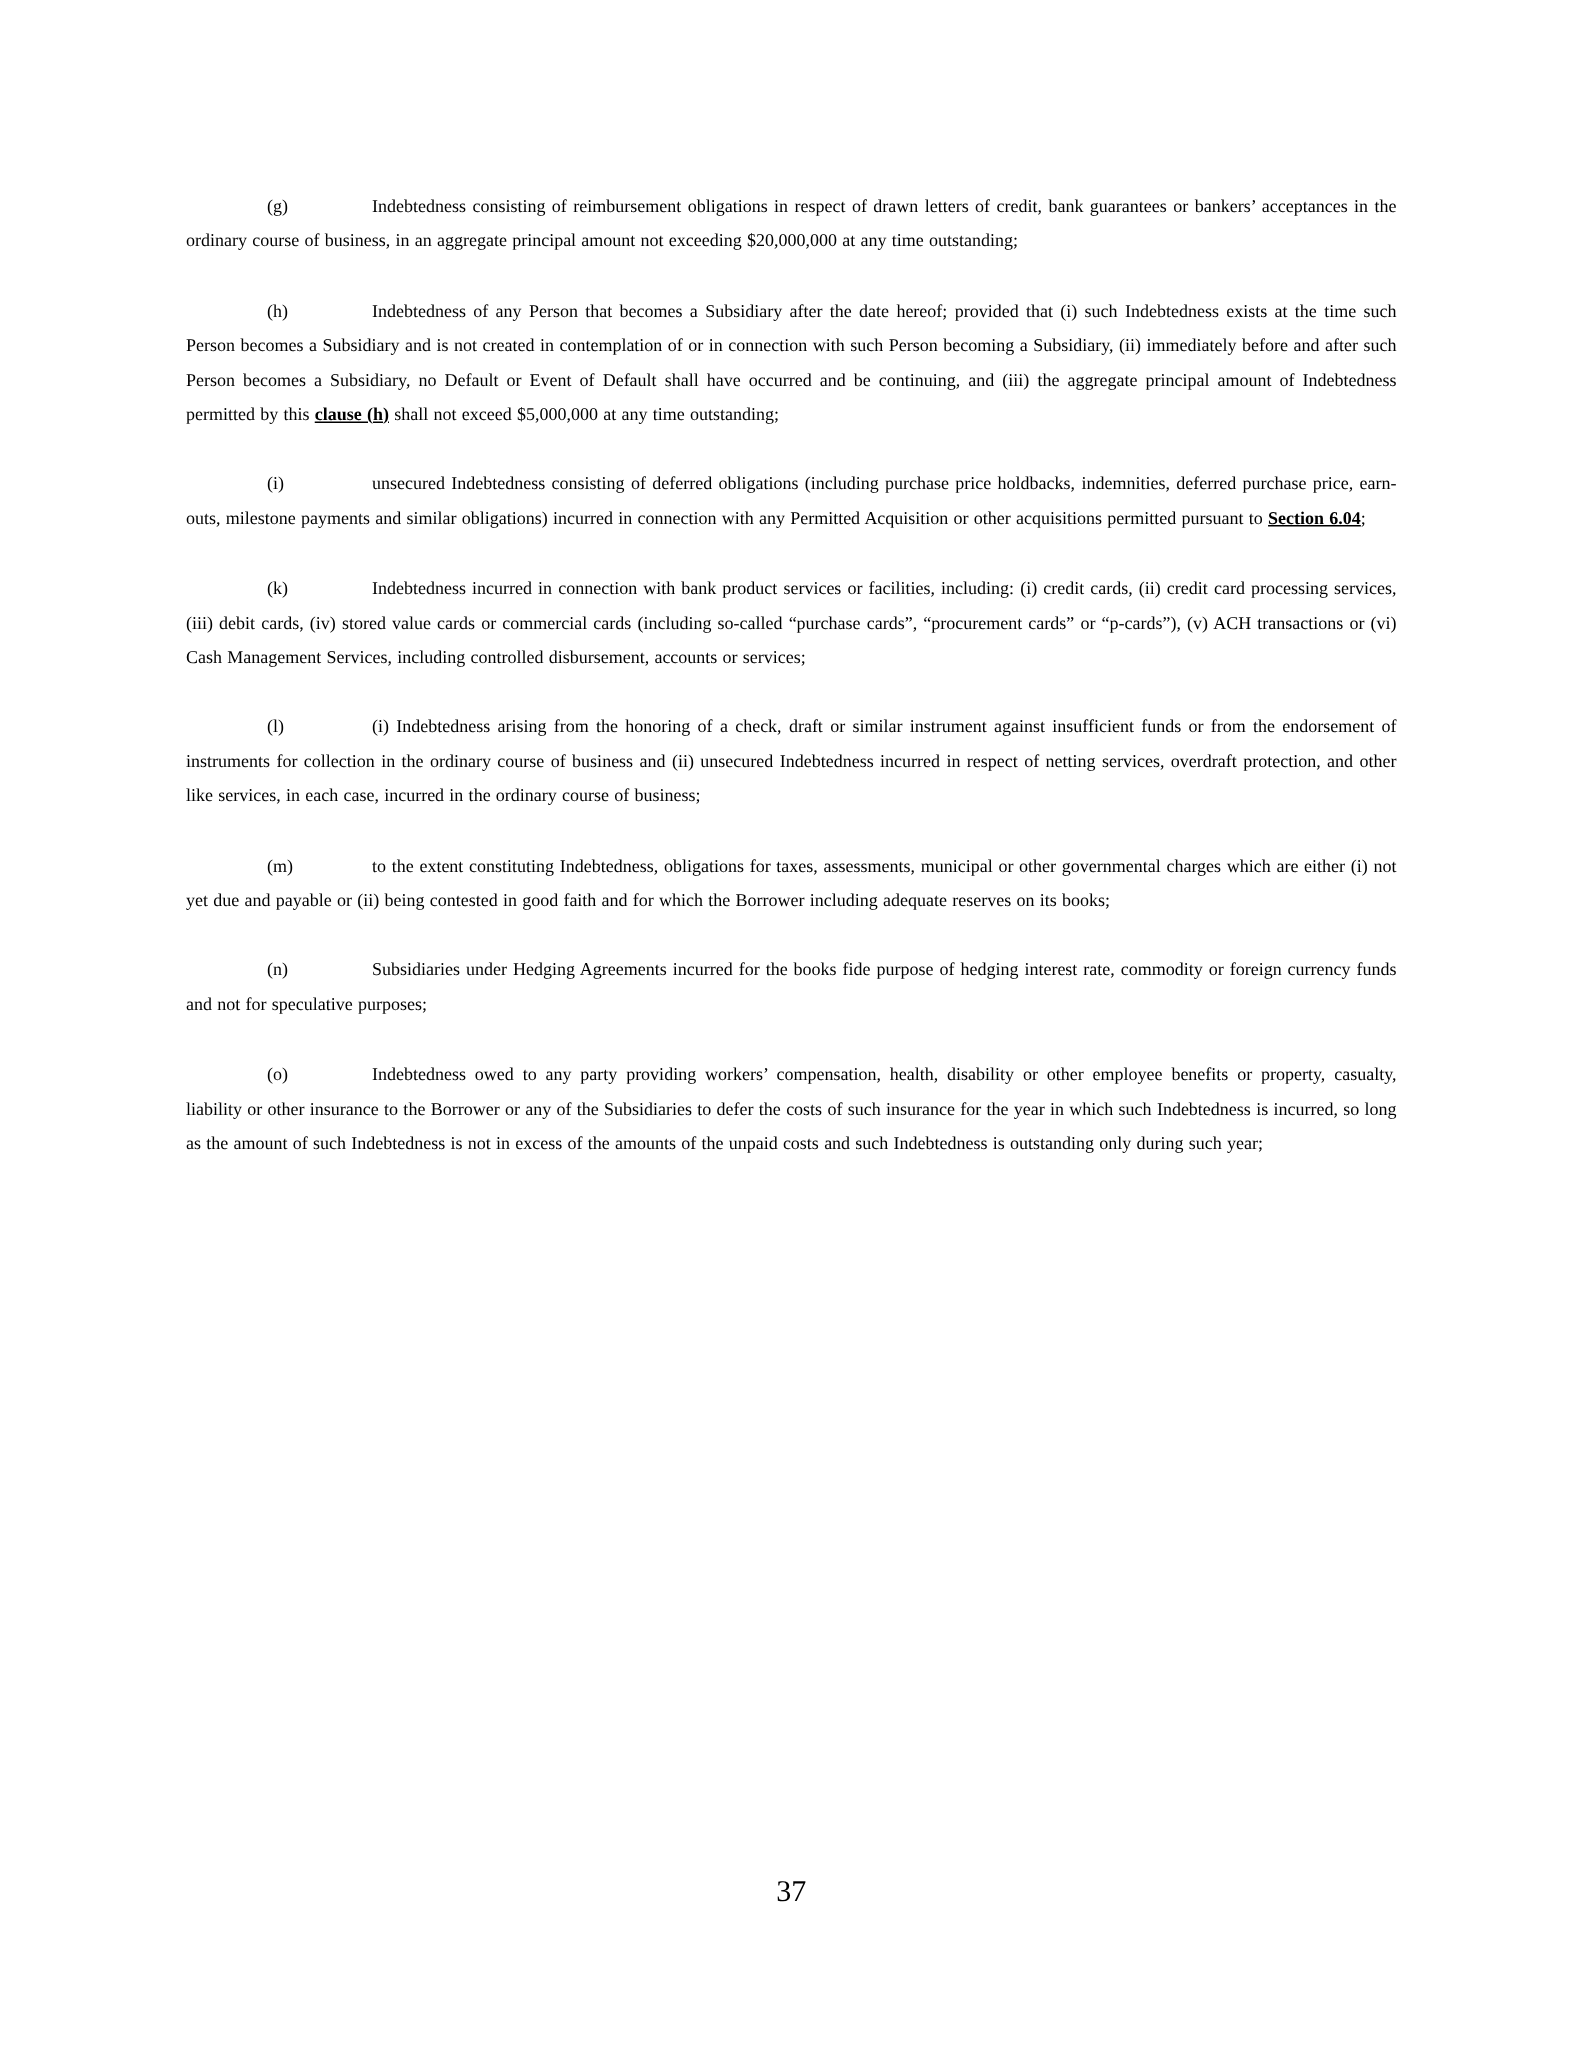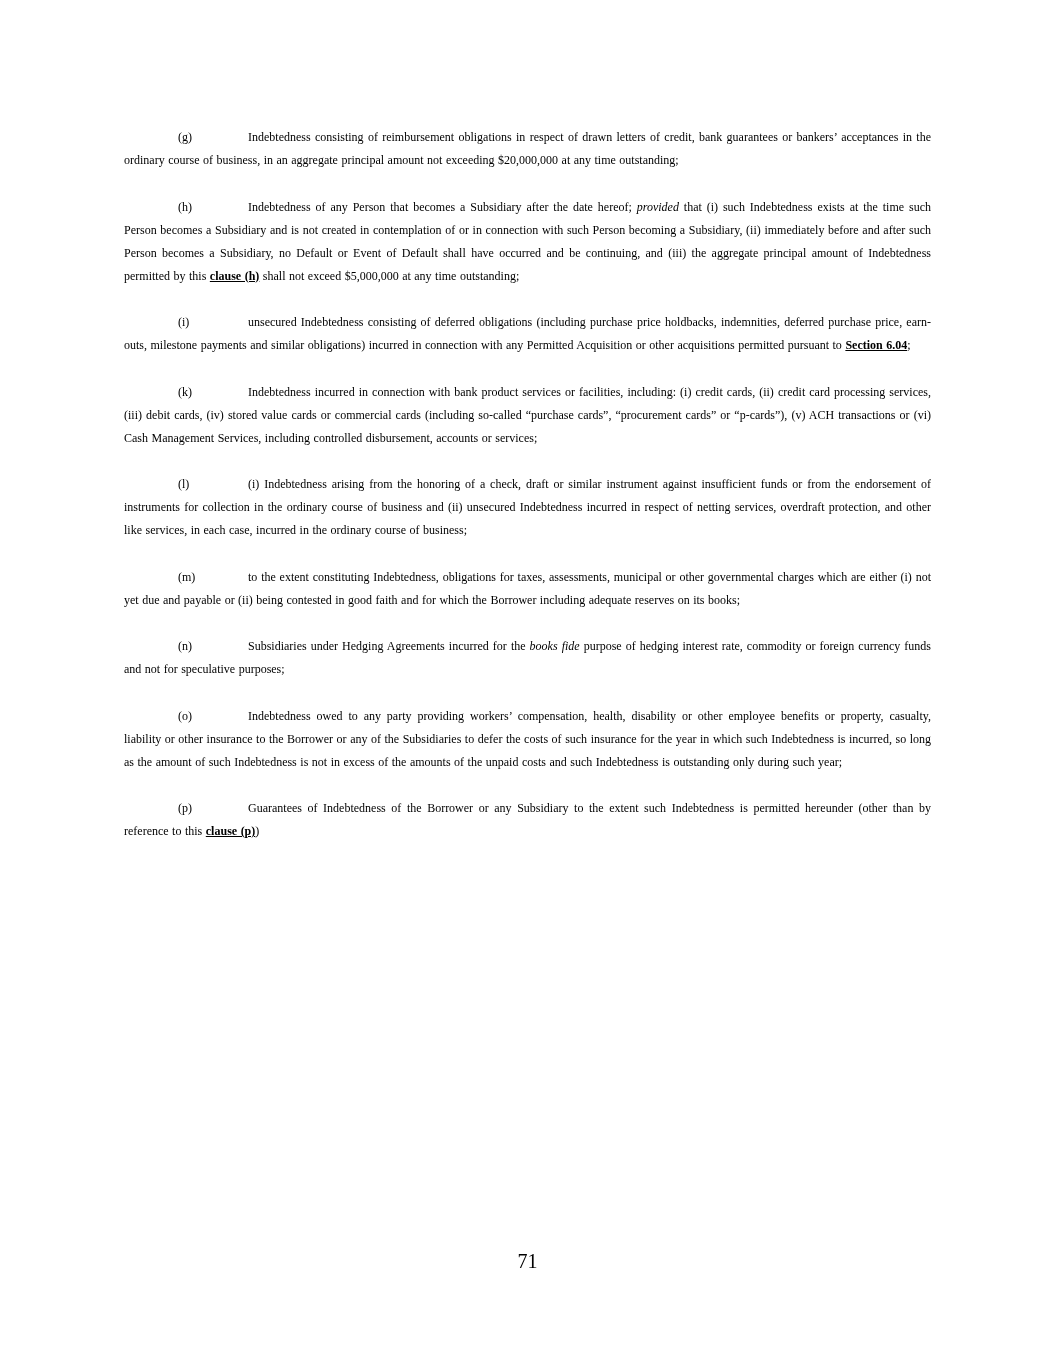--- a/index.html
+++ b/index.html
@@ -26,21 +26,21 @@
     text-align: justify;
     text-indent: 54px;
     margin: 0 0 23.5px 0;
     word-spacing: 0.5px;
   }
   .clause-label {
     display: inline-block;
     width: 70px;
     text-indent: 0;
   }
-  .italic { font-style: italic; }
+  .italic { }
   .underline { text-decoration: underline; font-weight: bold; }
   .page-number {
     position: absolute;
     left: 0;
     right: 0;
     top: 1250px;
     text-align: center;
     font-size: 20px;
     line-height: 23.5px;
   }
@@ -51,16 +51,15 @@
 <div class="page">
   <div class="doc-body">
     <p class="clause"><span class="clause-label">(g)</span><span>Indebtedness consisting of reimbursement obligations in respect of drawn letters of credit, bank guarantees or bankers’ acceptances in the ordinary course of business, in an aggregate principal amount not exceeding $20,000,000 at any time outstanding;</span></p>
     <p class="clause"><span class="clause-label">(h)</span><span>Indebtedness of any Person that becomes a Subsidiary after the date hereof; </span><span class="italic">provided</span><span> that (i) such Indebtedness exists at the time such Person becomes a Subsidiary and is not created in contemplation of or in connection with such Person becoming a Subsidiary, (ii) immediately before and after such Person becomes a Subsidiary, no Default or Event of Default shall have occurred and be continuing, and (iii) the aggregate principal amount of Indebtedness permitted by this </span><span class="underline">clause (h)</span><span> shall not exceed $5,000,000 at any time outstanding;</span></p>
     <p class="clause"><span class="clause-label">(i)</span><span>unsecured Indebtedness consisting of deferred obligations (including purchase price holdbacks, indemnities, deferred purchase price, earn-outs, milestone payments and similar obligations) incurred in connection with any Permitted Acquisition or other acquisitions permitted pursuant to </span><span class="underline">Section 6.04</span><span>;</span></p>
     <p class="clause"><span class="clause-label">(k)</span><span>Indebtedness incurred in connection with bank product services or facilities, including: (i) credit cards, (ii) credit card processing services, (iii) debit cards, (iv) stored value cards or commercial cards (including so-called “purchase cards”, “procurement cards” or “p-cards”), (v) ACH transactions or (vi) Cash Management Services, including controlled disbursement, accounts or services;</span></p>
     <p class="clause"><span class="clause-label">(l)</span><span>(i) Indebtedness arising from the honoring of a check, draft or similar instrument against insufficient funds or from the endorsement of instruments for collection in the ordinary course of business and (ii) unsecured Indebtedness incurred in respect of netting services, overdraft protection, and other like services, in each case, incurred in the ordinary course of business;</span></p>
     <p class="clause"><span class="clause-label">(m)</span><span>to the extent constituting Indebtedness, obligations for taxes, assessments, municipal or other governmental charges which are either (i) not yet due and payable or (ii) being contested in good faith and for which the Borrower including adequate reserves on its books;</span></p>
     <p class="clause"><span class="clause-label">(n)</span><span>Subsidiaries under Hedging Agreements incurred for the </span><span class="italic">books fide</span><span> purpose of hedging interest rate, commodity or foreign currency funds and not for speculative purposes;</span></p>
     <p class="clause"><span class="clause-label">(o)</span><span>Indebtedness owed to any party providing workers’ compensation, health, disability or other employee benefits or property, casualty, liability or other insurance to the Borrower or any of the Subsidiaries to defer the costs of such insurance for the year in which such Indebtedness is incurred, so long as the amount of such Indebtedness is not in excess of the amounts of the unpaid costs and such Indebtedness is outstanding only during such year;</span></p>
-    <p class="clause"><span class="clause-label">(p)</span><span>Guarantees of Indebtedness of the Borrower or any Subsidiary to the extent such Indebtedness is permitted hereunder (other than by reference to this </span><span class="underline">clause (p)</span><span>)</span></p>
   </div>
-  <div class="page-number">71</div>
+  <div class="page-number">37</div>
 </div>
 
 </body></html>

